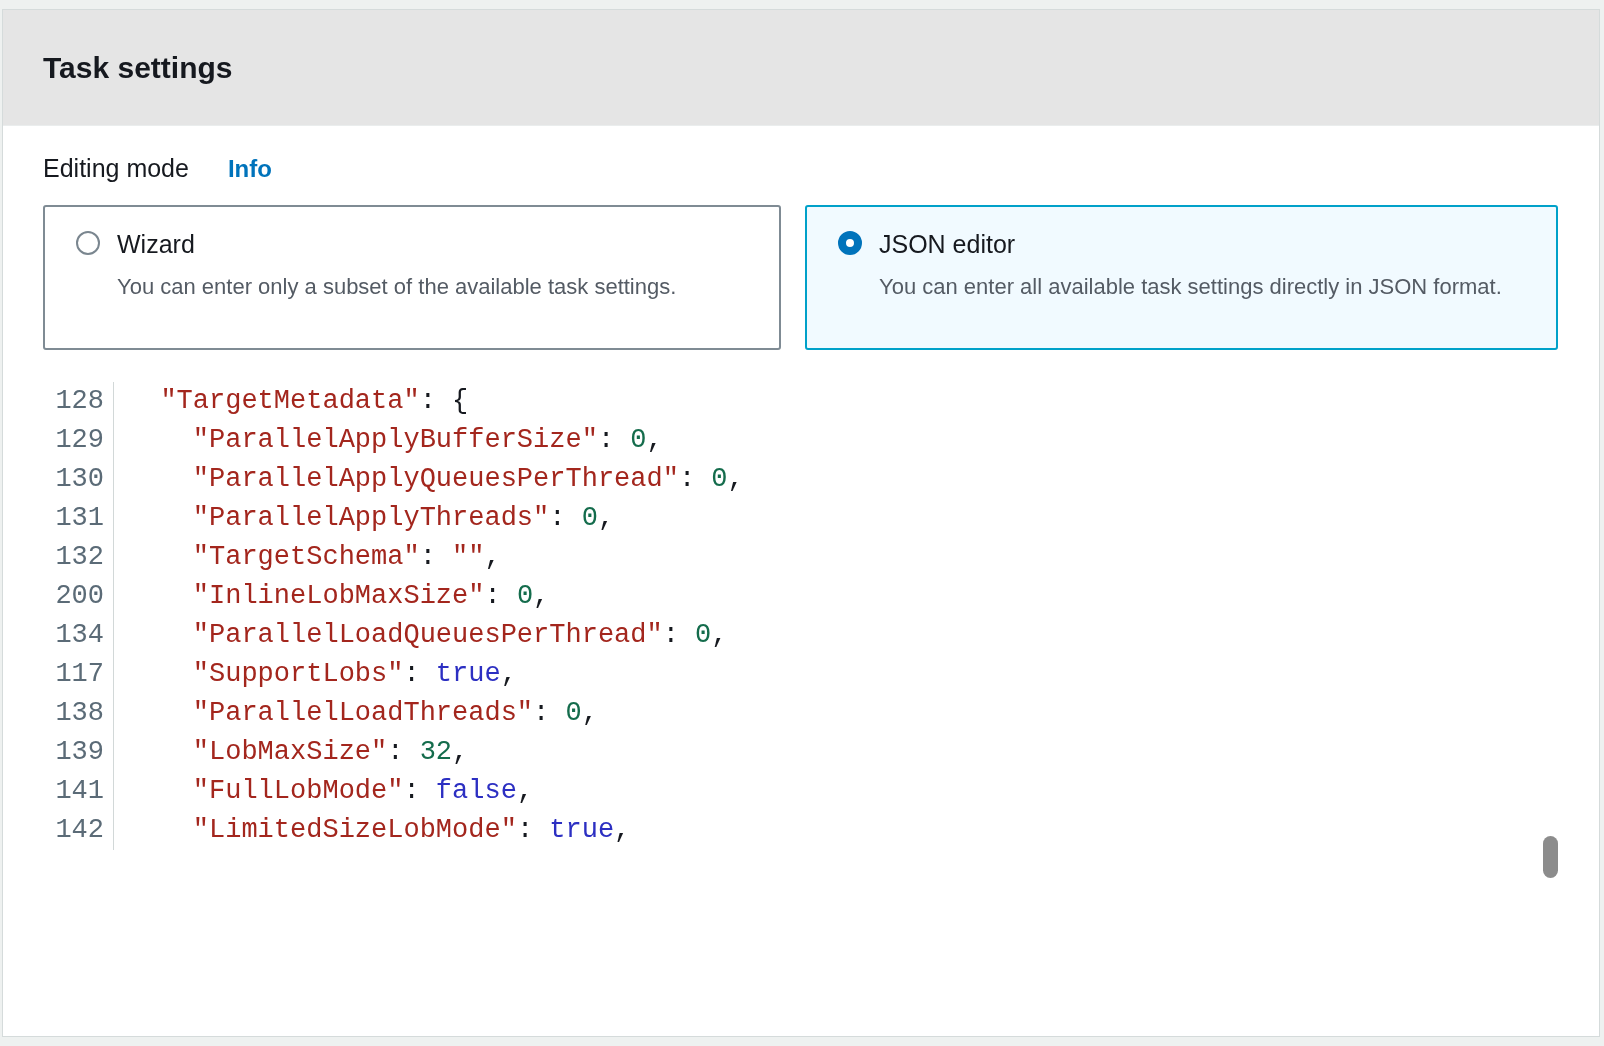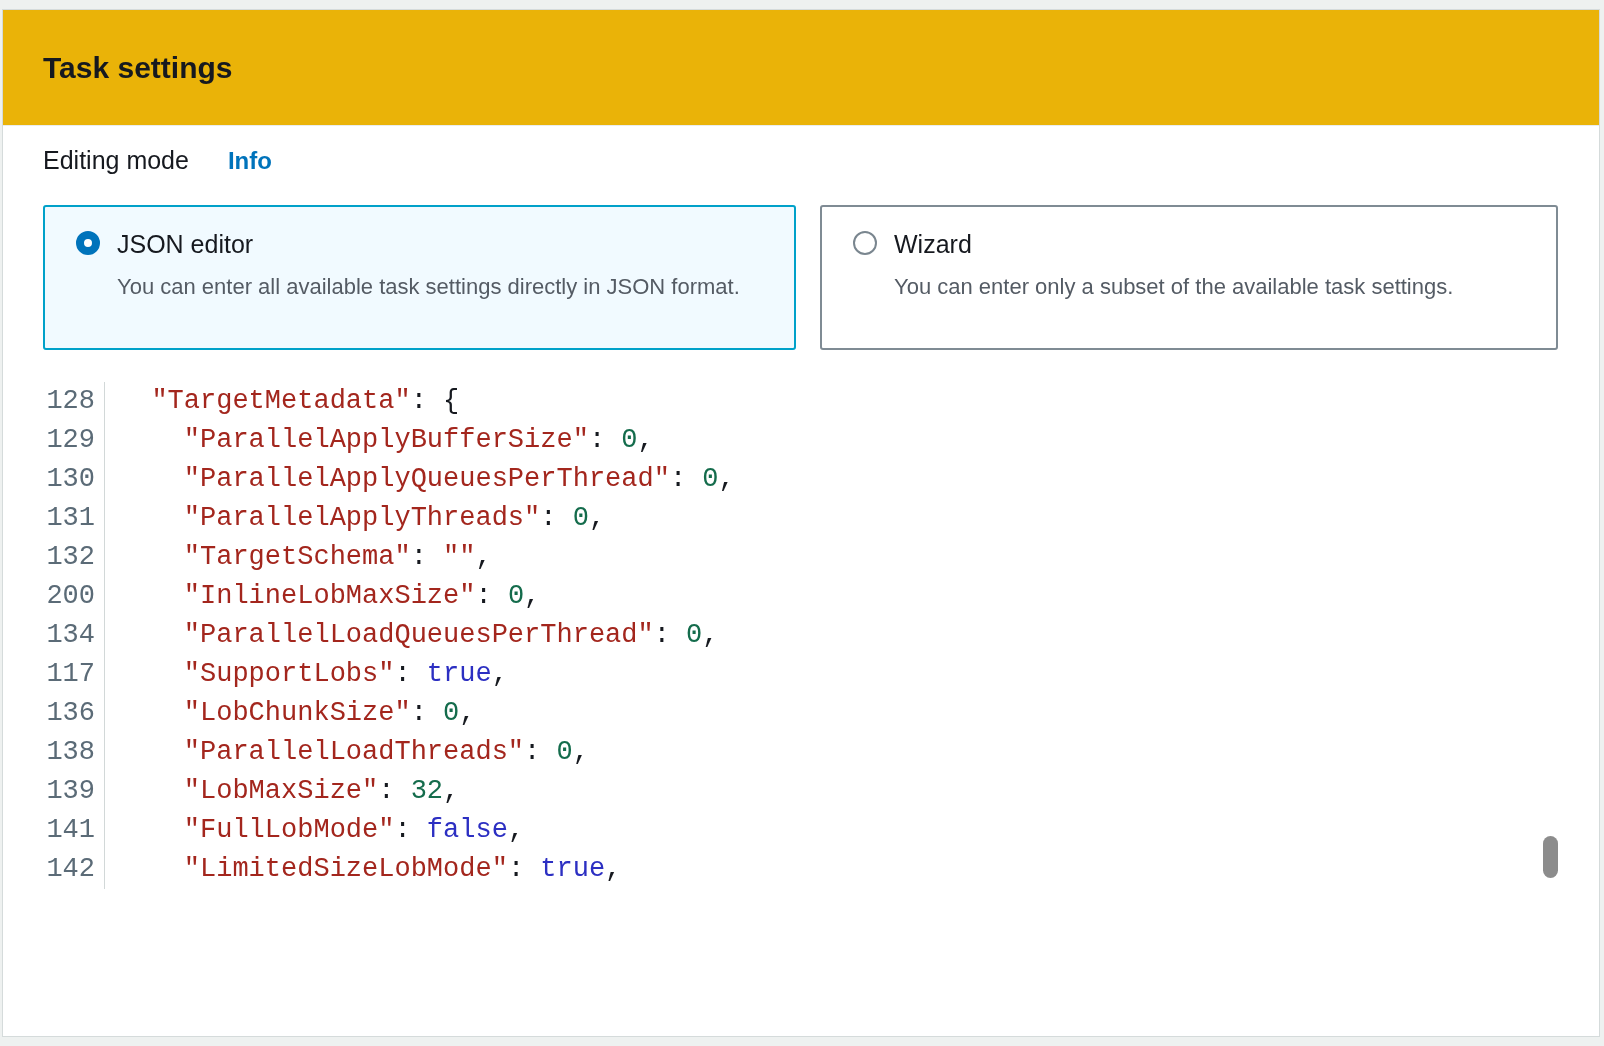--- a/index.html
+++ b/index.html
@@ -12,30 +12,30 @@
     position:relative;
   }
   .panel {
     position:absolute; left:2px; top:9px;
     width:1598px; height:1028px;
     background:#ffffff;
     border:1px solid #d5dbdb;
   }
   .panel-header {
     height:116px;
-    background:#eab308;
+    background:#e5e5e5;
     border-bottom:1px solid #eaeded;
     display:flex; align-items:center;
     padding-left:40px;
   }
   .page-title { font-size:30px; font-weight:700; color:#16191f; }
   .content { position:relative; height:calc(100% - 117px); }
 
   .mode-row {
-    position:absolute; left:40px; top:20px;
+    position:absolute; left:40px; top:28px;
     font-size:25px; display:flex; align-items:baseline;
   }
   .mode-label { color:#16191f; }
   .info-link {
     margin-left:39px; font-weight:700; font-size:24px;
     color:var(--accent-blue,#0073bb);
     text-decoration:none; cursor:pointer;
   }
 
   .tiles { position:absolute; left:40px; top:79px; display:flex; gap:24px; }
@@ -59,21 +59,21 @@
   .tile-label { font-size:25px; color:#16191f; line-height:32px; }
   .tile-desc { font-size:22px; color:#545b64; line-height:37px; margin-top:8px; }
   .tile-json .tile-desc { width:625px; }
 
   .editor {
     position:absolute; left:0; top:256px; width:1560px;
     font-family:"Liberation Mono","DejaVu Sans Mono",monospace;
     font-size:27px; line-height:39px;
     cursor:text;
   }
-  .line { display:flex; }
+  .line { display:flex;margin-left:9px; }
   .gutter {
     flex:0 0 102px; padding-right:9px;
     text-align:right; color:#5b6b77;
     border-right:1px solid #d2d8d8;
   }
   .code { white-space:pre; padding-left:14px; }
   .tok-key    { color:var(--code-key,#a3261d); }
   .tok-number { color:var(--code-number,#146c4c); }
   .tok-boolean{ color:var(--code-boolean,#2c2fc2); }
   .tok-string { color:var(--code-key,#a3261d); }
@@ -99,36 +99,36 @@
 
   <div class="content">
 
     <div class="mode-row">
       <span class="mode-label">Editing mode</span>
       <a class="info-link">Info</a>
     </div>
 
     <div class="tiles">
 
+      <div class="tile tile-wizard">
+        <div class="tile-inner">
+          <span class="radio"></span>
+          <div>
+            <div class="tile-label">Wizard</div>
+            <div class="tile-desc">You can enter only a subset of the available task settings.</div>
+          </div>
+        </div>
+      </div>
+
       <div class="tile tile-json selected">
         <div class="tile-inner">
           <span class="radio checked"></span>
           <div>
             <div class="tile-label">JSON editor</div>
             <div class="tile-desc">You can enter all available task settings directly in JSON format.</div>
-          </div>
-        </div>
-      </div>
-
-      <div class="tile tile-wizard">
-        <div class="tile-inner">
-          <span class="radio"></span>
-          <div>
-            <div class="tile-label">Wizard</div>
-            <div class="tile-desc">You can enter only a subset of the available task settings.</div>
           </div>
         </div>
       </div>
 
     </div>
 
     <div class="editor">
       <div>
           <div class="line">
             <span class="gutter">128</span>
@@ -156,24 +156,20 @@
           </div>
           <div class="line">
             <span class="gutter">134</span>
             <span class="code">    <span><span class="tok-key">"ParallelLoadQueuesPerThread"</span><span class="tok-punc">: </span><span class="tok-number">0</span><span class="tok-punc">,</span></span></span>
           </div>
           <div class="line">
             <span class="gutter">117</span>
             <span class="code">    <span><span class="tok-key">"SupportLobs"</span><span class="tok-punc">: </span><span class="tok-boolean">true</span><span class="tok-punc">,</span></span></span>
           </div>
           <div class="line">
-            <span class="gutter">136</span>
-            <span class="code">    <span><span class="tok-key">"LobChunkSize"</span><span class="tok-punc">: </span><span class="tok-number">0</span><span class="tok-punc">,</span></span></span>
-          </div>
-          <div class="line">
             <span class="gutter">138</span>
             <span class="code">    <span><span class="tok-key">"ParallelLoadThreads"</span><span class="tok-punc">: </span><span class="tok-number">0</span><span class="tok-punc">,</span></span></span>
           </div>
           <div class="line">
             <span class="gutter">139</span>
             <span class="code">    <span><span class="tok-key">"LobMaxSize"</span><span class="tok-punc">: </span><span class="tok-number">32</span><span class="tok-punc">,</span></span></span>
           </div>
           <div class="line">
             <span class="gutter">141</span>
             <span class="code">    <span><span class="tok-key">"FullLobMode"</span><span class="tok-punc">: </span><span class="tok-boolean">false</span><span class="tok-punc">,</span></span></span>

